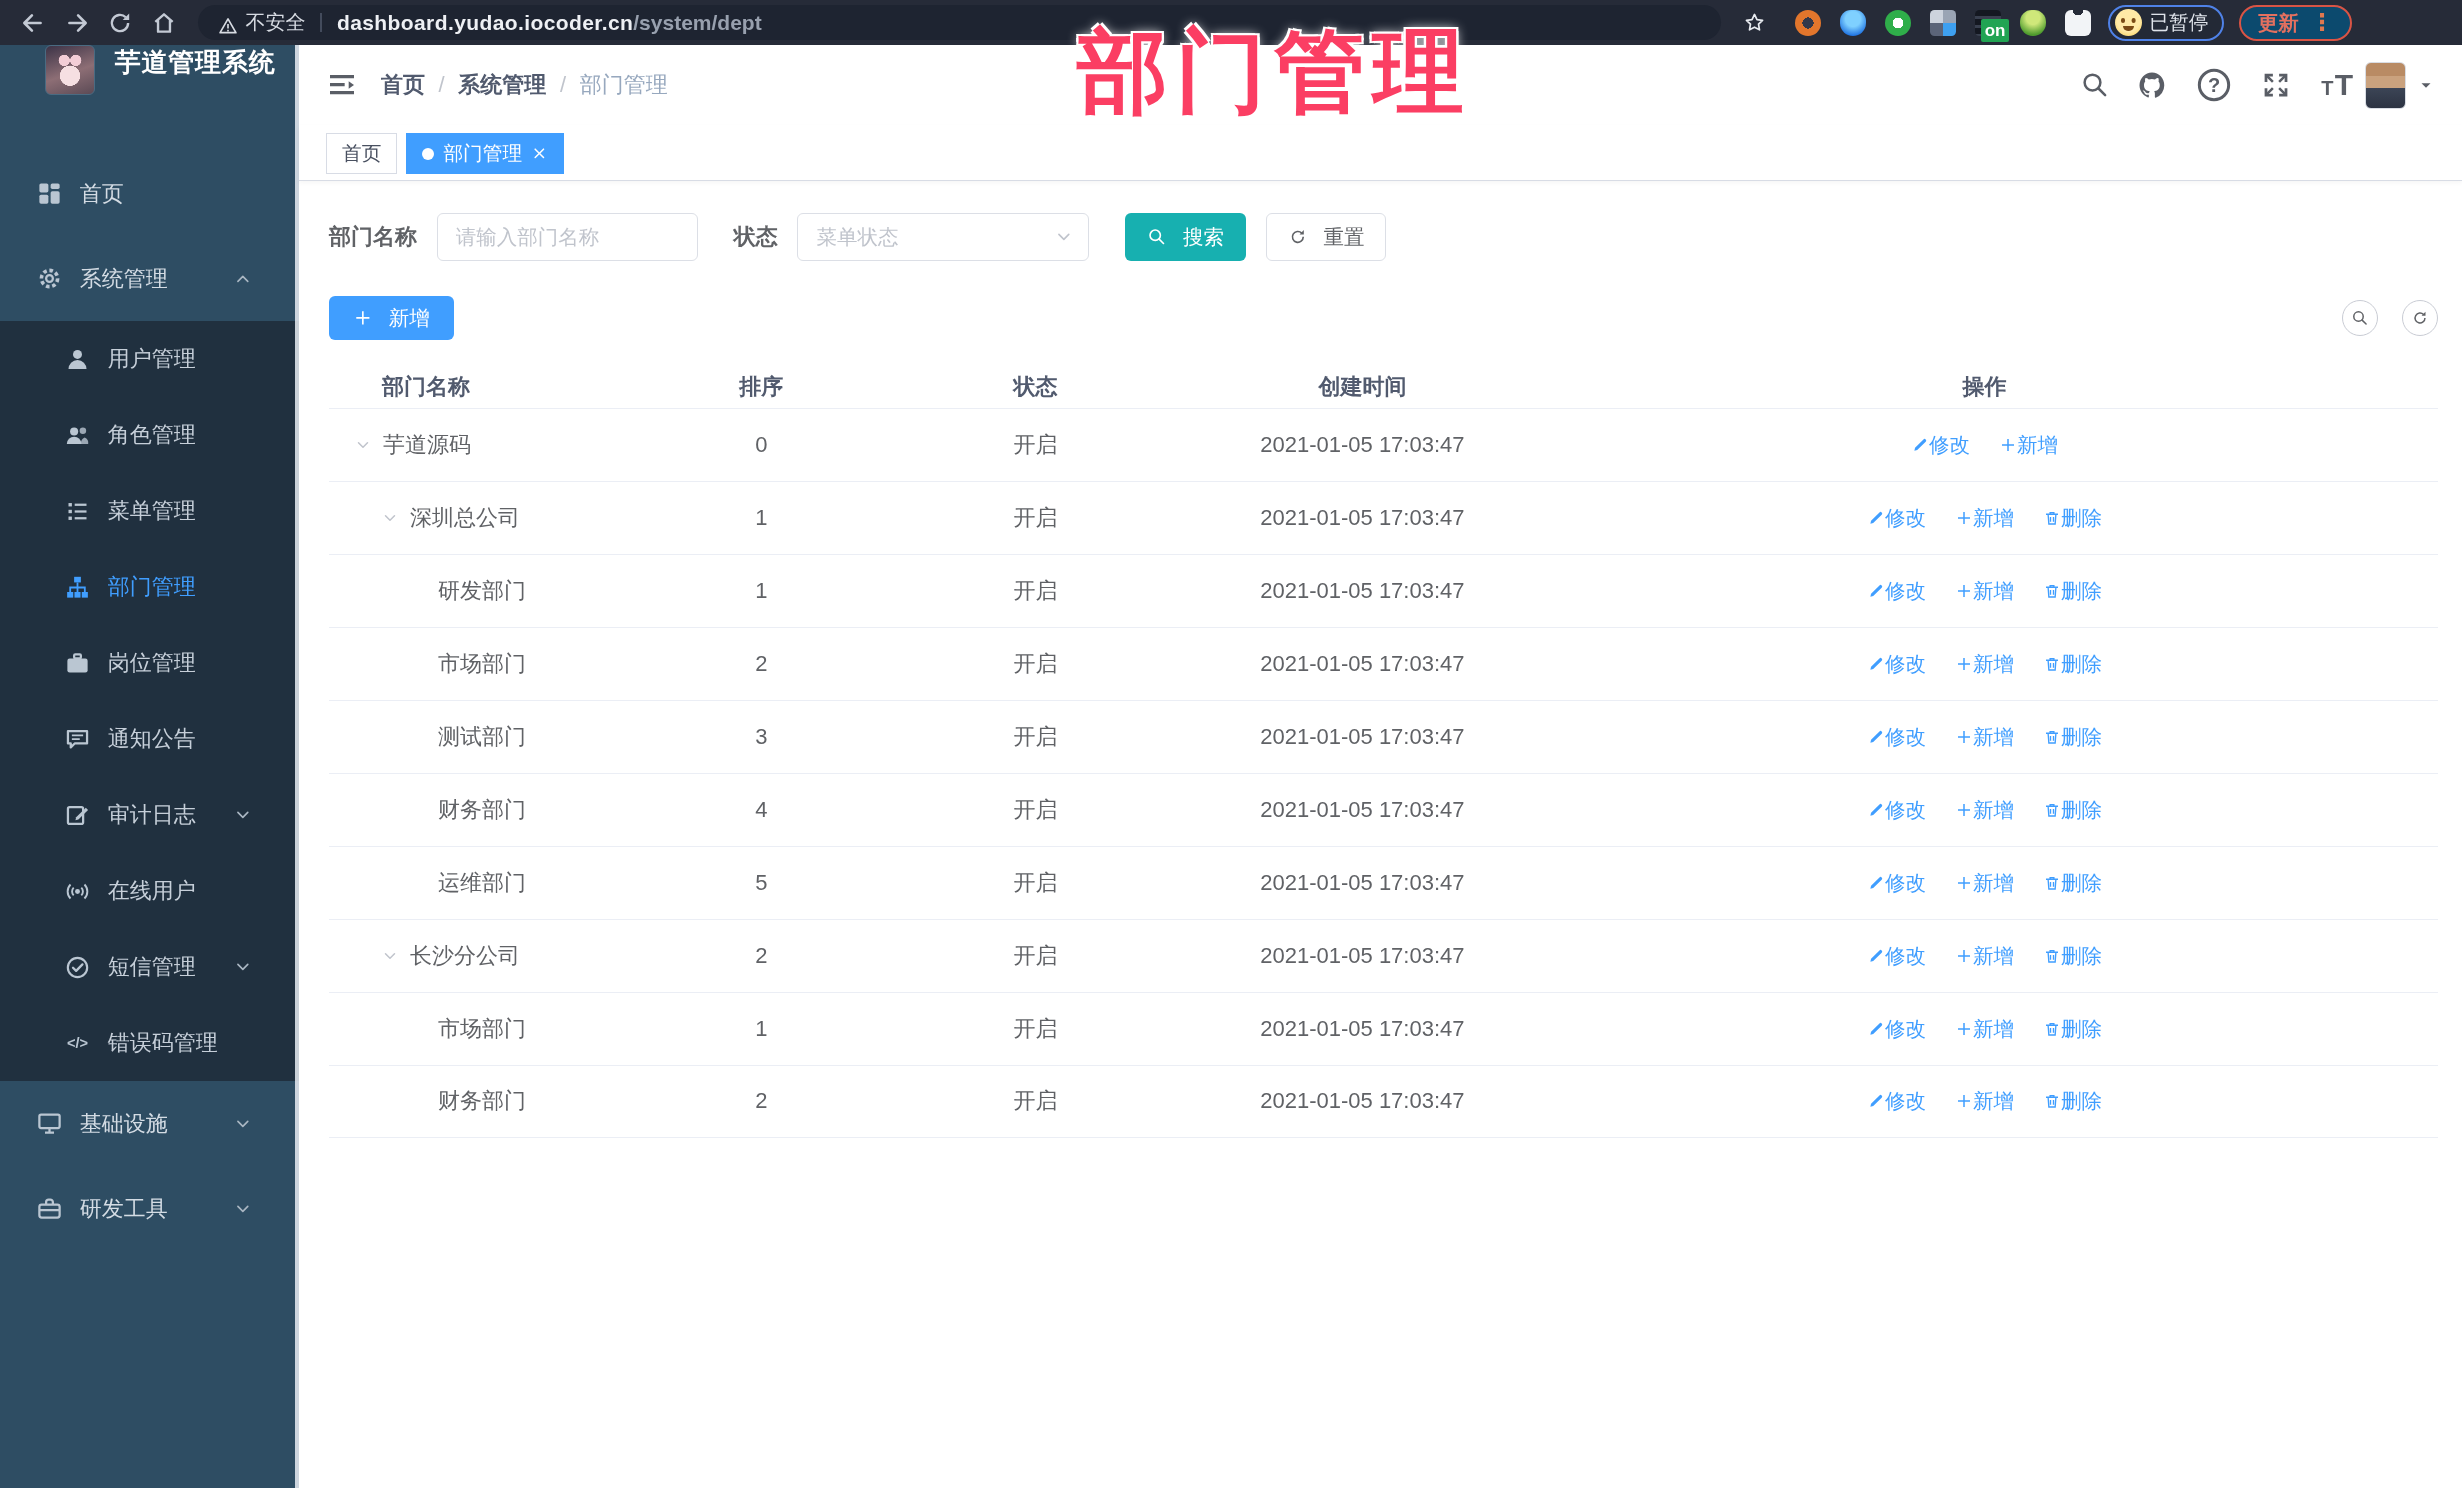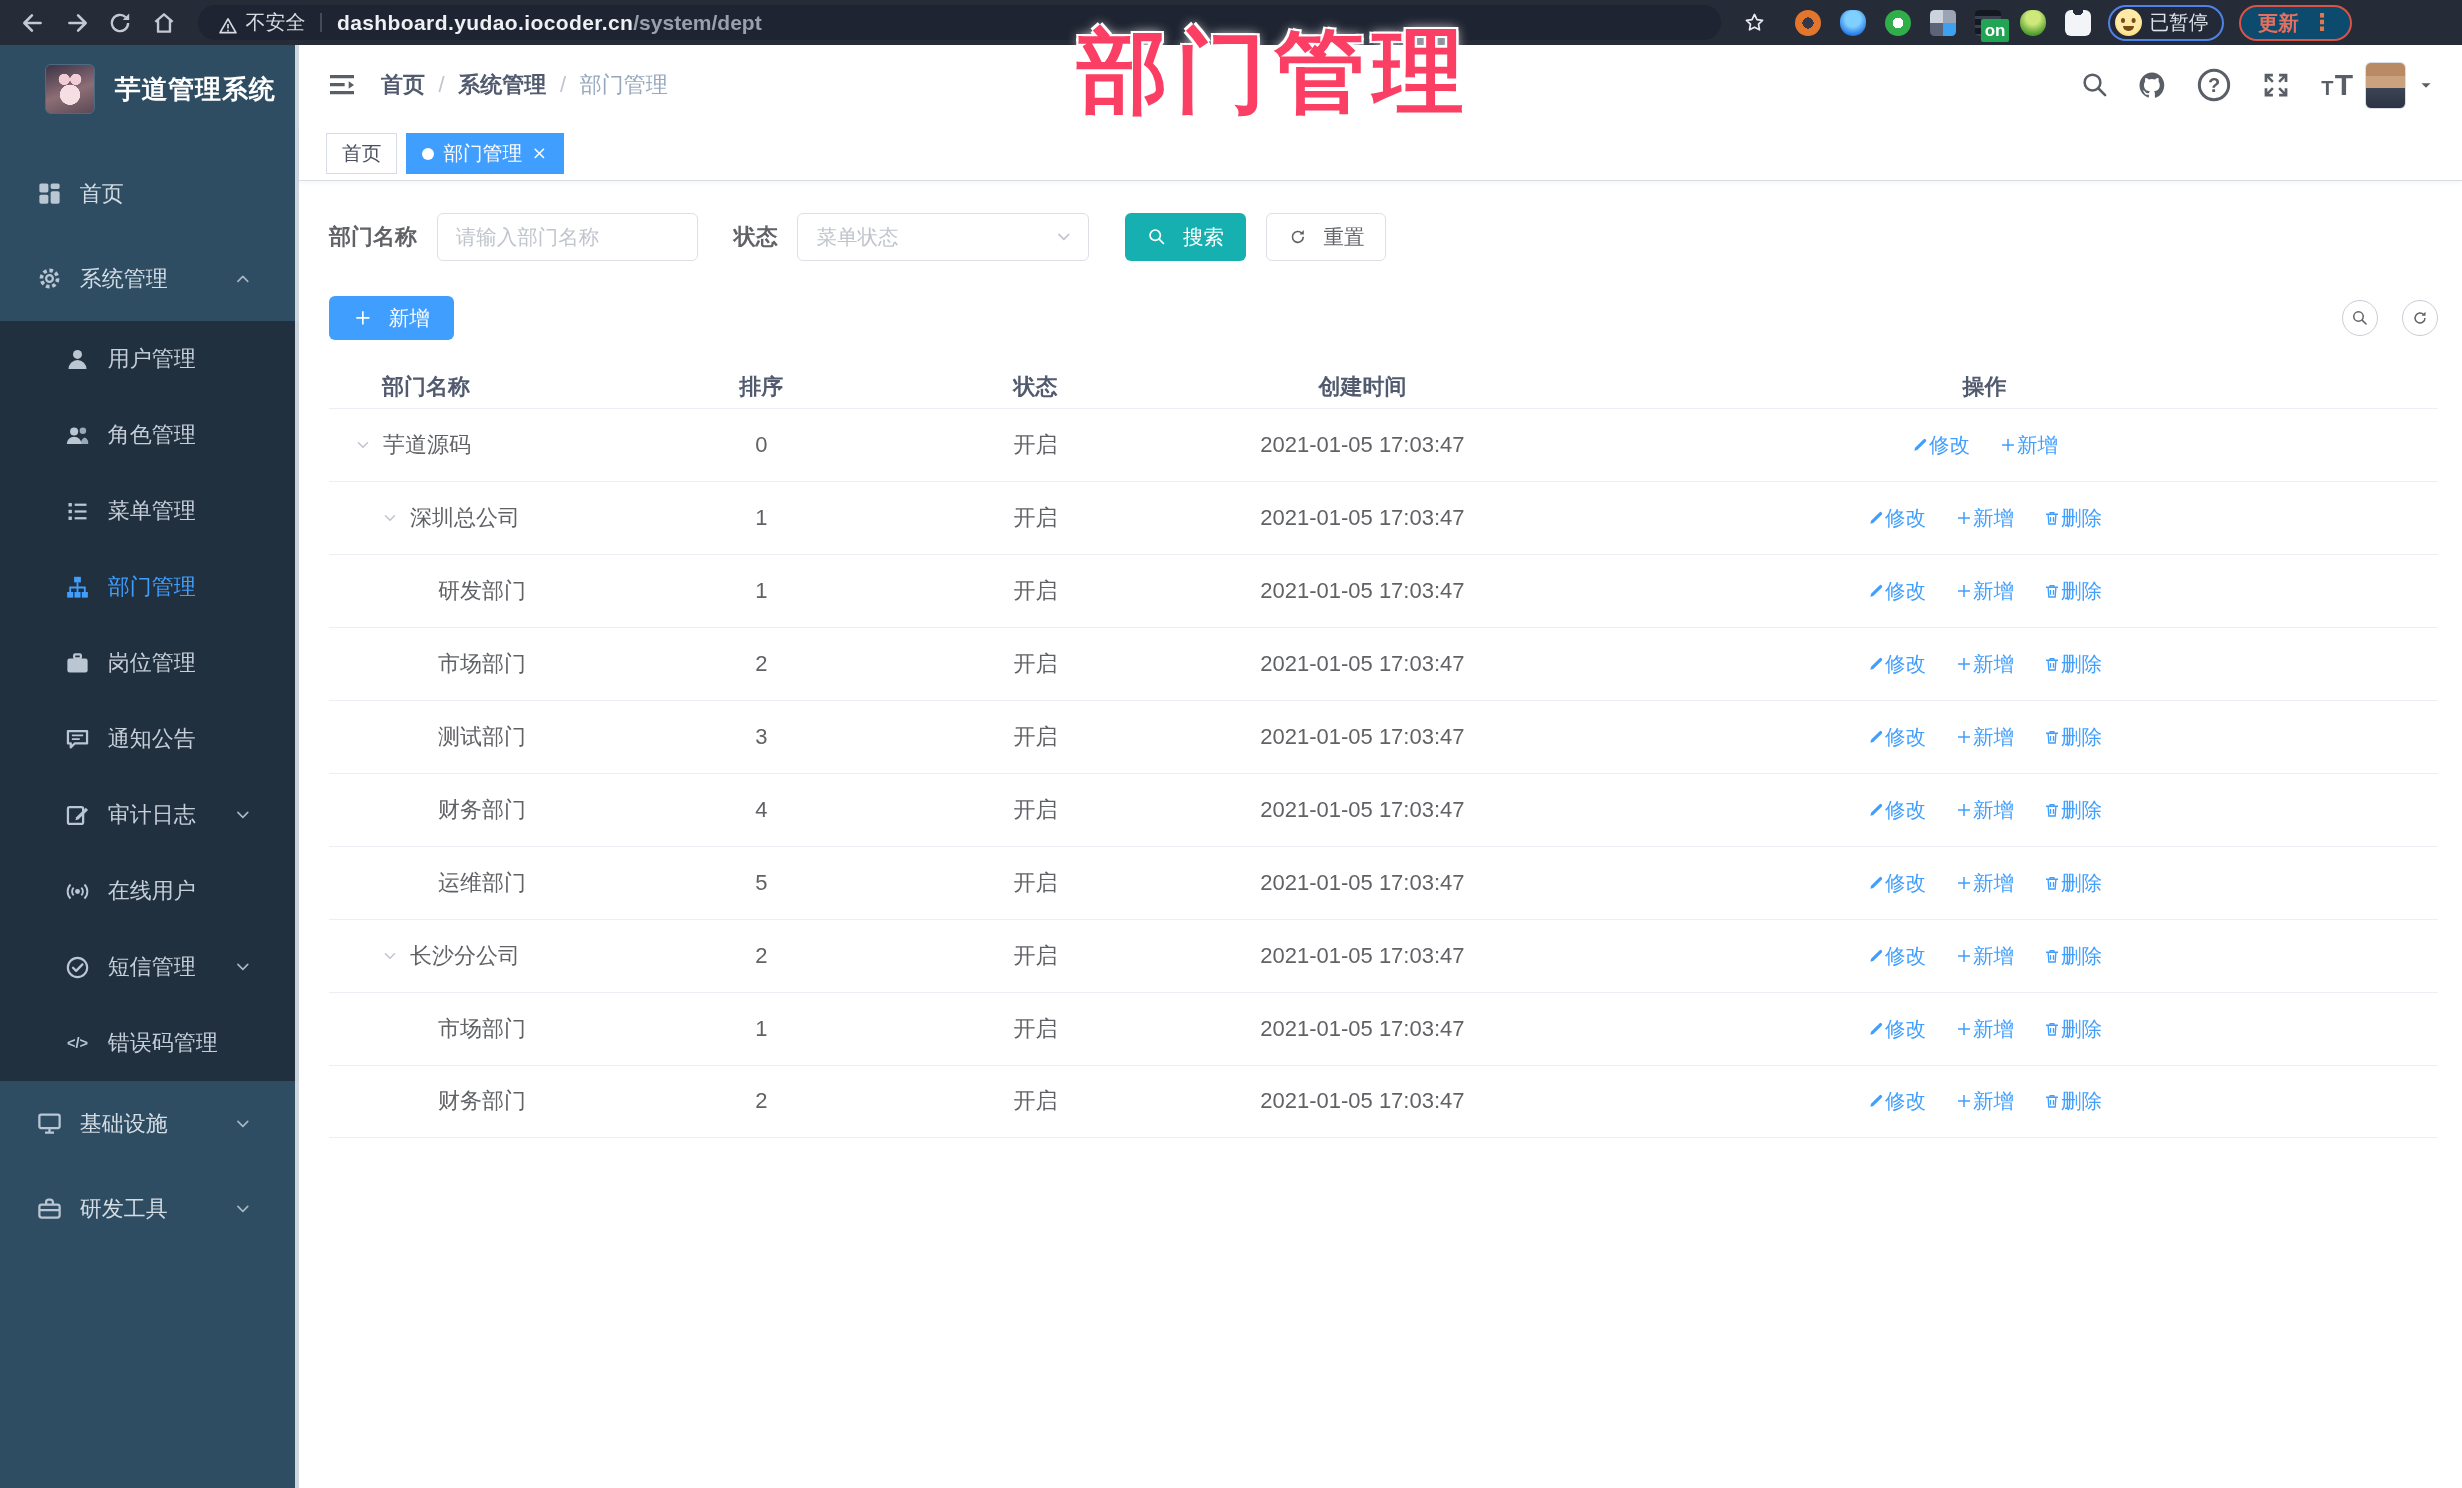--- a/index.html
+++ b/index.html
@@ -24,21 +24,21 @@
   .emoji-face { width:27px; height:27px; border-radius:50%; background:radial-gradient(circle at 50% 42%,#ffe9a6 0 55%,#f6c945 100%); position:relative; }
   .emoji-face:before { content:""; position:absolute; left:6px; top:9px; width:4.5px; height:4.5px; border-radius:50%; background:#7a4a15; box-shadow:10.6px 0 0 #7a4a15; }
   .emoji-face:after { content:""; position:absolute; left:8.3px; top:16.7px; width:10.6px; height:5.3px; border-radius:0 0 7.6px 7.6px; background:#7a4a15; }
   .update-btn { height:36px; border:2.3px solid #d95445; border-radius:18px; display:flex; align-items:center; padding:0 16.7px; color:#e4705f; font-size:20.5px; font-weight:bold; background:#0c4a6e; gap:12px; }
   .update-dots { color:#e0784f; font-size:23px; }
 
   
   .app { display:flex; height:1443px; }
   .sidebar { width:299px; background:#2e4d63; color:#cfd8e2; flex-shrink:0; position:relative; }
   .sidebar:after { content:""; position:absolute; top:0; right:0; width:4.5px; height:100%; background:#e9edf3; opacity:.85; }
-  .logo-row { height:88px; display:flex; align-items:center; padding-left:45px; gap:19.7px;font-family:Liberation Mono, monospace; }
+  .logo-row { height:88px; display:flex; align-items:flex-start; padding-left:45px; gap:19.7px;font-family:Liberation Mono, monospace; }
   .logo-img { width:50px; height:50px; border-radius:6px; background:
       radial-gradient(circle at 50% 62%, #f6dfe2 0 26%, transparent 27%),
       radial-gradient(circle at 38% 30%, #f3cdd6 0 12%, transparent 13%),
       radial-gradient(circle at 62% 30%, #f3cdd6 0 12%, transparent 13%),
       linear-gradient(160deg,#3c3347,#8d6e75 55%,#5b4a55); border:1.5px solid #4a6b82; }
   .logo-title { color:#ffffff; font-size:26px; font-weight:bold; letter-spacing:0.8px; }
   .menu { margin-top:18px; }
   .m-item { height:85px; display:flex; align-items:center; padding:0 26px 0 36px; cursor:pointer; font-size:22px; color:#d4dce4; }
   .m-item .icon { font-size:27px; width:27px; color:#bac6d2; margin-right:16.7px; }
   .m-item .chev { margin-left:auto; font-size:19.7px; color:#aab7c3; }

